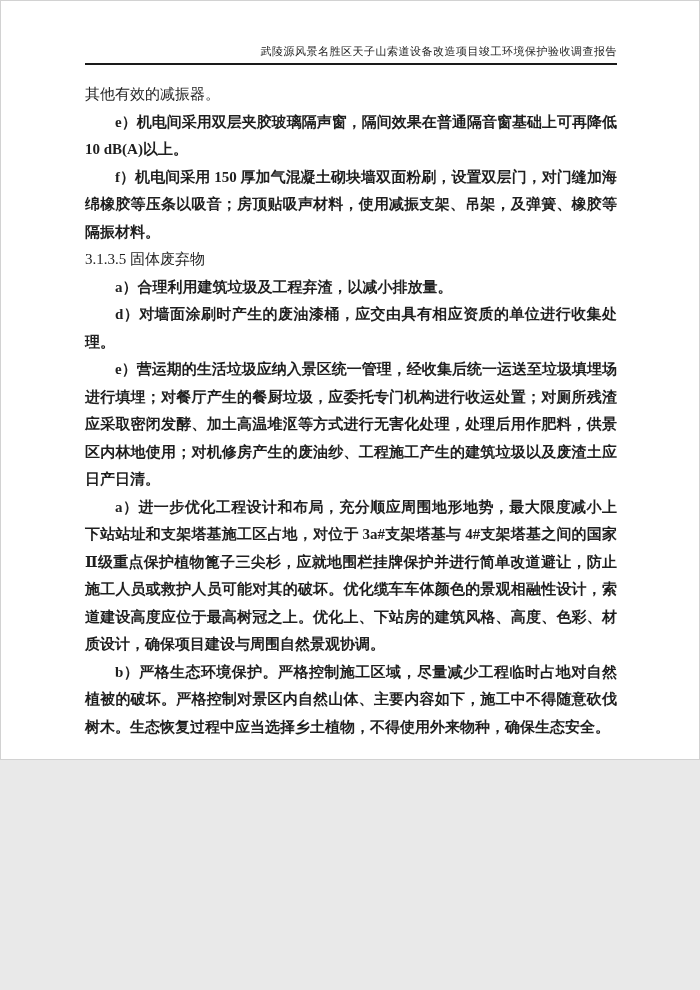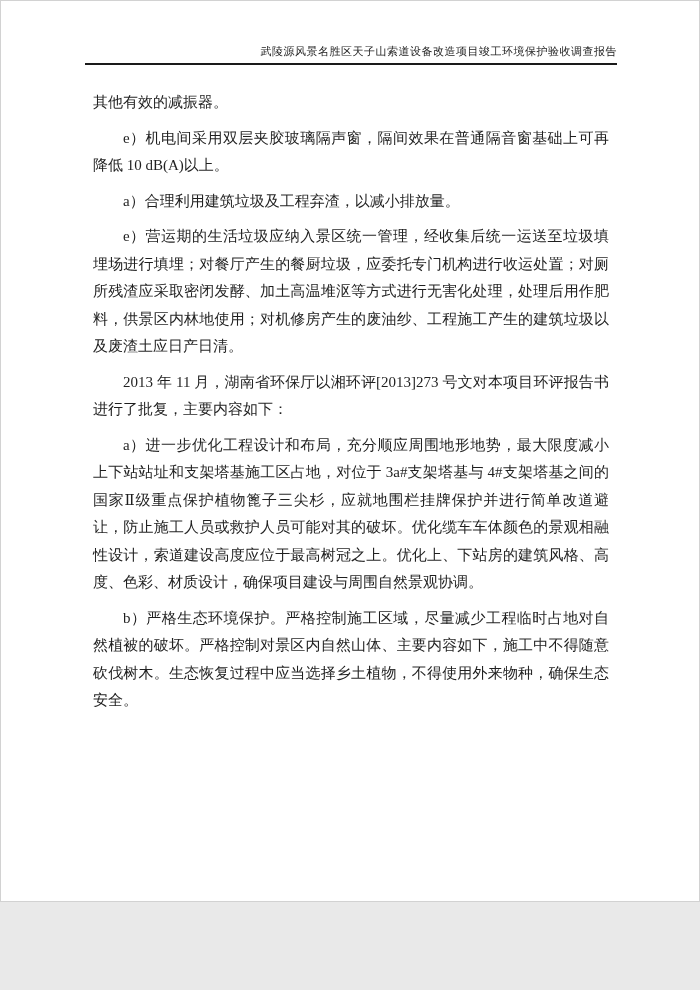--- a/index.html
+++ b/index.html
@@ -4,21 +4,21 @@
 <style>
   html, body {
     margin: 0;
     padding: 0;
     background: #e9e9e9;
     font-family: "Liberation Serif", "DejaVu Serif", serif;
   }
   .page {
     position: relative;
     width: 700px;
-    height: 902px;
+    height: 760px;
     margin: 0 auto;
     background: #ffffff;
     box-shadow: inset 0 0 0 1px #d2d2d2;
     color: #1f1f1f;
     overflow: hidden;
   }
   .running-header {
     position: absolute;
     top: 44px;
     left: 85px;
@@ -41,25 +41,26 @@
     position: absolute;
     top: 81px;
     left: 85px;
     width: 532px;
     font-size: 15px;
     line-height: 27.5px;
     text-align: justify;
     text-justify: inter-ideograph;
   }
   .body-text p {
-    margin: 8px;
+    margin: 0;
     padding: 0;
   }
   .para-indent {
     text-indent: 2em;
+    font-weight: bold;
   }
   .para-continuation {
     text-indent: 0;
   }
   .heading-l4 {
     font-weight: normal;
     text-indent: 0;
   }
   .heading-l2 {
     font-weight: bold;
@@ -80,22 +81,24 @@
 
 <div class="page">
 
   <div class="running-header">武陵源风景名胜区天子山索道设备改造项目竣工环境保护验收调查报告</div>
 
   <div class="header-rule"></div>
 
   <div class="body-text">
     <p class="para-continuation">其他有效的减振器。</p>
     <p class="para-indent">e）机电间采用双层夹胶玻璃隔声窗，隔间效果在普通隔音窗基础上可再降低 10 dB(A)以上。</p>
+    <p class="para-indent">f）机电间采用 150 厚加气混凝土砌块墙双面粉刷，设置双层门，对门缝加海绵橡胶等压条以吸音；房顶贴吸声材料，使用减振支架、吊架，及弹簧、橡胶等隔振材料。</p>
+    <p class="heading-l4">3.1.3.5  固体废弃物</p>
     <p class="para-indent">a）合理利用建筑垃圾及工程弃渣，以减小排放量。</p>
+    <p class="para-indent">d）对墙面涂刷时产生的废油漆桶，应交由具有相应资质的单位进行收集处理。</p>
     <p class="para-indent">e）营运期的生活垃圾应纳入景区统一管理，经收集后统一运送至垃圾填埋场进行填埋；对餐厅产生的餐厨垃圾，应委托专门机构进行收运处置；对厕所残渣应采取密闭发酵、加土高温堆沤等方式进行无害化处理，处理后用作肥料，供景区内林地使用；对机修房产生的废油纱、工程施工产生的建筑垃圾以及废渣土应日产日清。</p>
-    <p class="para-indent">2013 年 11 月，湖南省环保厅以湘环评[2013]273 号文对本项目环评报告书进行了批复，主要内容如下：</p>
     <p class="para-indent">a）进一步优化工程设计和布局，充分顺应周围地形地势，最大限度减小上下站站址和支架塔基施工区占地，对位于 3a#支架塔基与 4#支架塔基之间的国家Ⅱ级重点保护植物篦子三尖杉，应就地围栏挂牌保护并进行简单改道避让，防止施工人员或救护人员可能对其的破坏。优化缆车车体颜色的景观相融性设计，索道建设高度应位于最高树冠之上。优化上、下站房的建筑风格、高度、色彩、材质设计，确保项目建设与周围自然景观协调。</p>
     <p class="para-indent">b）严格生态环境保护。严格控制施工区域，尽量减少工程临时占地对自然植被的破坏。严格控制对景区内自然山体、主要内容如下，施工中不得随意砍伐树木。生态恢复过程中应当选择乡土植物，不得使用外来物种，确保生态安全。</p>
   </div>
 
   <div class="page-footer">29</div>
 
 </div>
 
 </body></html>

